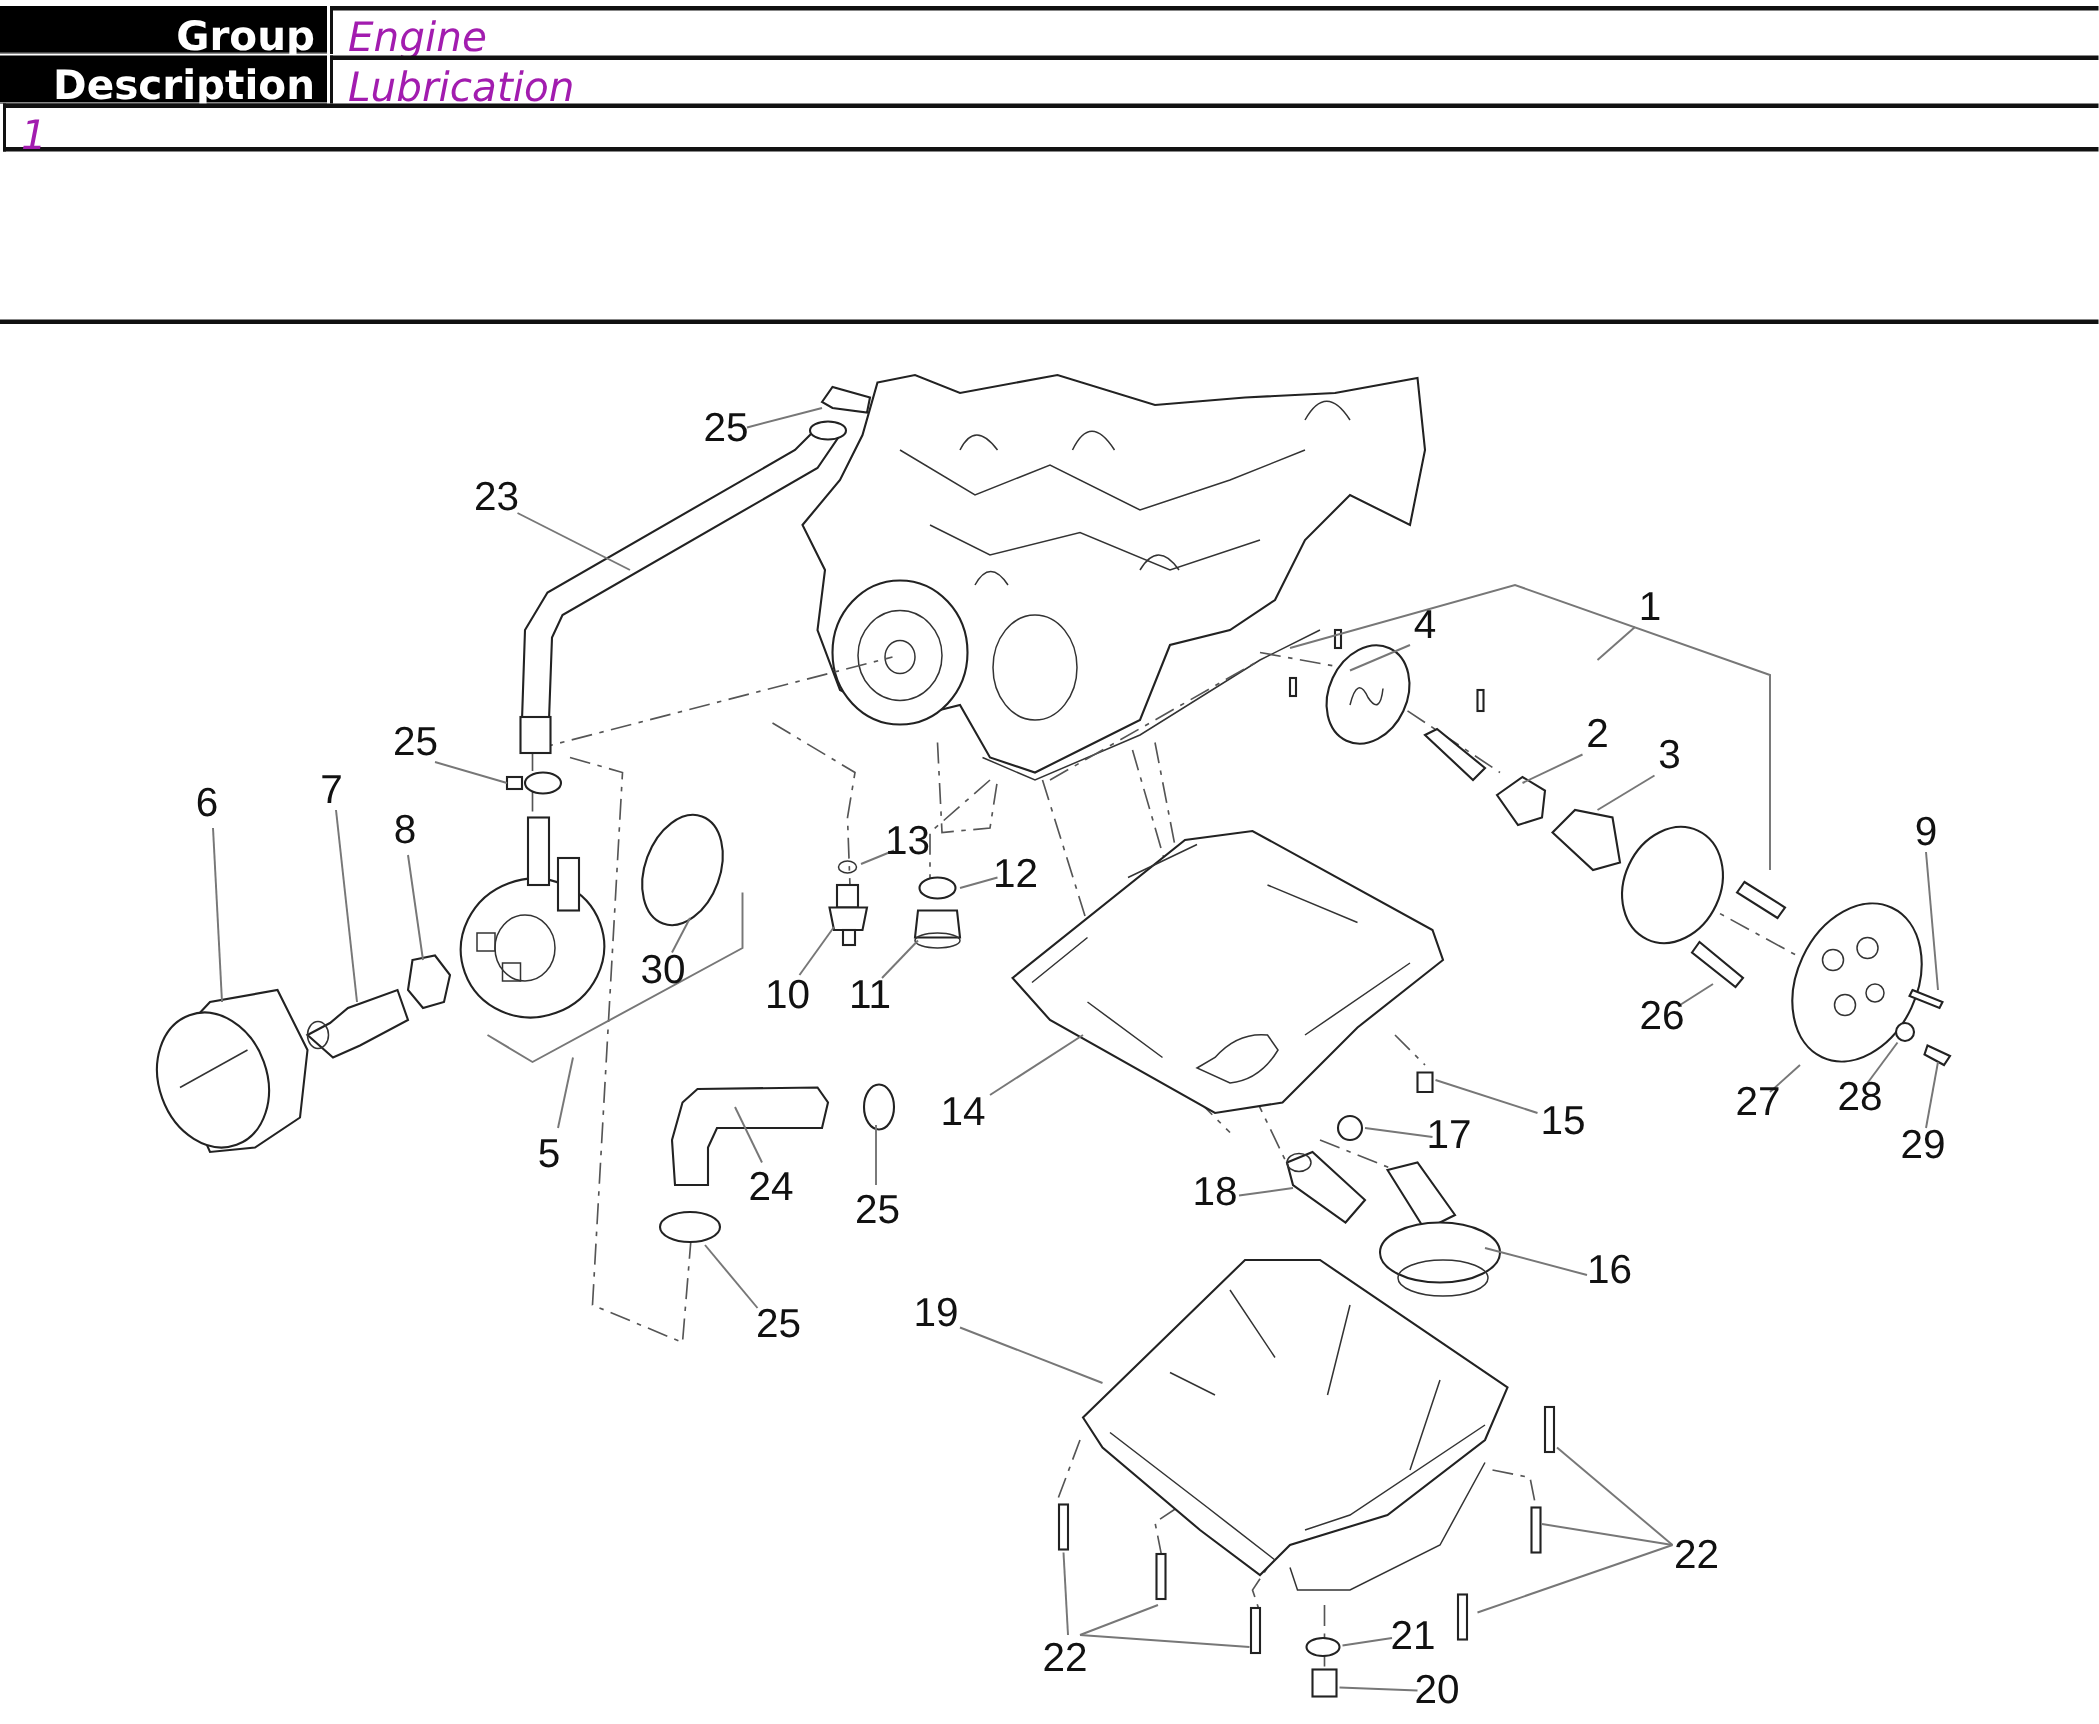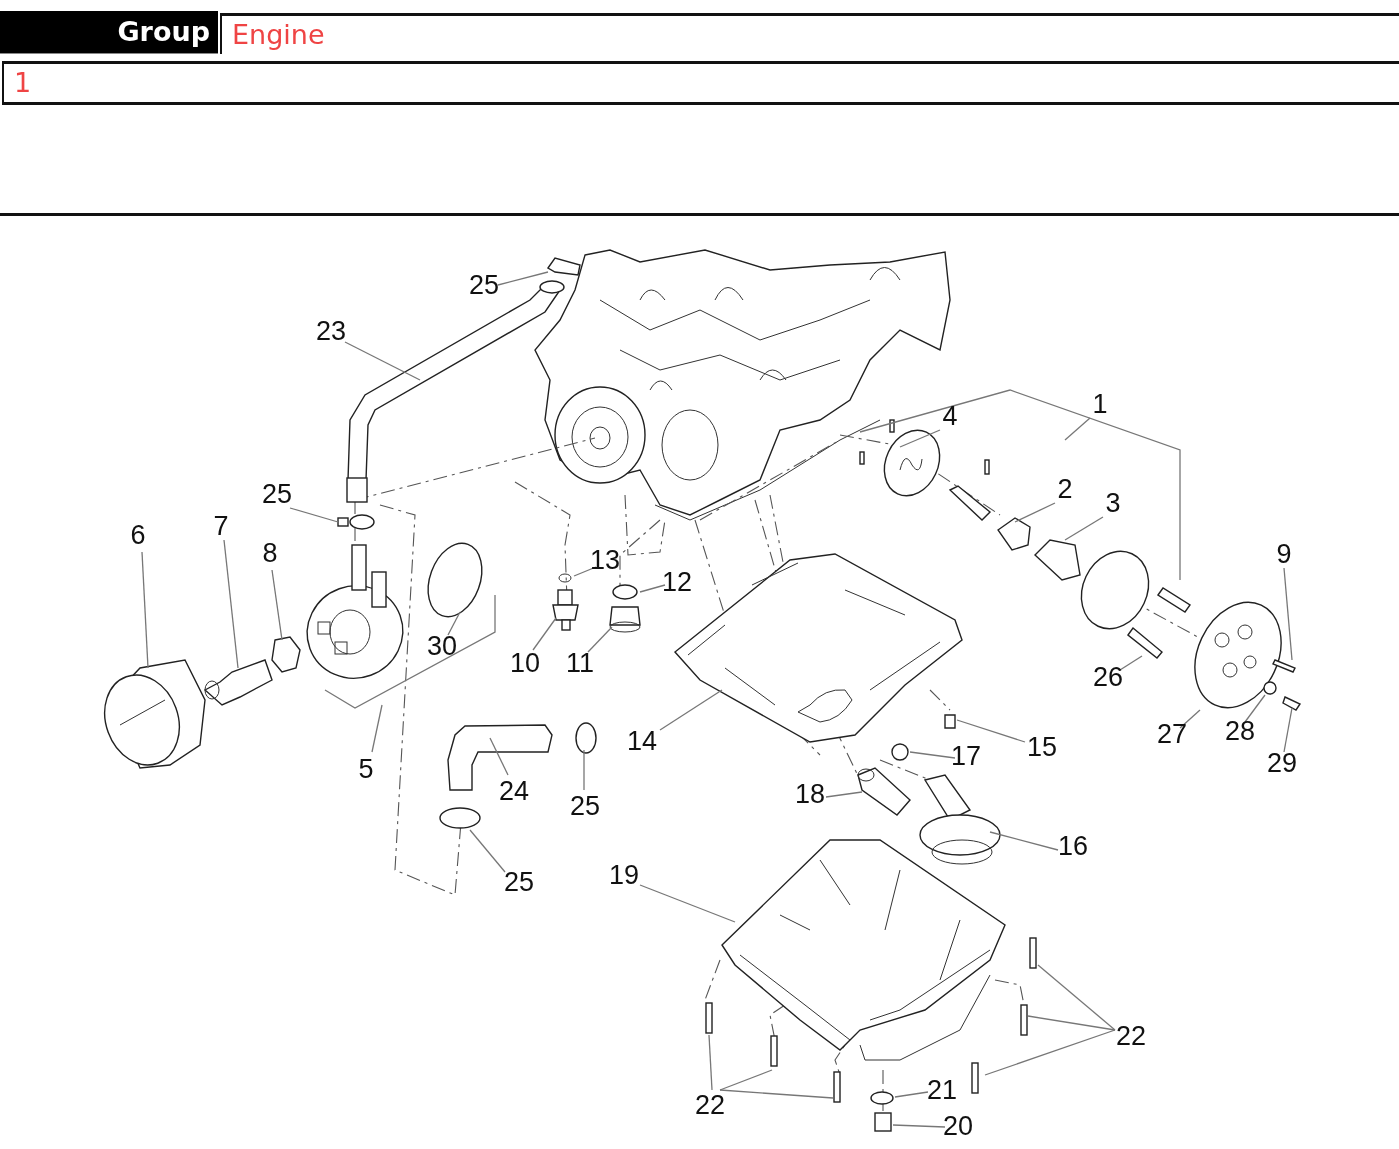--- a/index.html
+++ b/index.html
@@ -1,37 +1,41 @@
 <!DOCTYPE html>
 <html><head>
 <meta charset="utf-8">
 <style>
   html,body{margin:0;padding:0;background:#fff;}
   body{width:1399px;height:1149px;position:relative;overflow:hidden;font-family:"DejaVu Sans","Liberation Sans",sans-serif;}
   .hdr{position:absolute;left:0;top:4px;width:1399px;}
-  .row{display:flex;height:50px;margin-bottom:0.5px;align-items:flex-end;}
+  .row{display:flex;height:32px;margin-bottom:0.5px;}
   .lbl{width:218px;background:#000;color:#fff;font-weight:bold;font-size:27px;text-align:right;padding-right:8px;box-sizing:border-box;line-height:42px;border-bottom:1px solid #888;}
-  .val{flex:1;margin-left:2px;border-top:3px solid #111;border-left:2px solid #111;font-size:27px;line-height:38px;padding-left:10px;color:#ef4444;box-sizing:border-box;}
+  .val{flex:1;margin-left:2px;border-top:3px solid #111;border-left:2px solid #111;font-size:27px;line-height:38px;padding-left:10px;color:#a21caf;box-sizing:border-box;font-style:italic;}
   .row:last-child .val{border-bottom:3px solid #111;}
   .sep{position:absolute;left:0;top:213px;width:1399px;height:3px;background:#111;}
   .diagram{position:absolute;left:88px;top:225px;width:1300px;height:920px;}
   .diagram svg{position:absolute;left:0;top:0;}
   .callout{font-family:"Liberation Sans",sans-serif;font-size:27px;fill:#111;}
   .leader{stroke:#777;stroke-width:1.3;fill:none;}
   .part{stroke:#222;stroke-width:1.4;fill:#fff;}
   .thin{stroke:#333;stroke-width:1;fill:none;}
   .dash{stroke:#555;stroke-width:1.1;fill:none;stroke-dasharray:14 5 3 5;}
 </style>
 </head>
 <body>
 
 <div class="hdr">
   <div class="row">
     <div class="lbl">Group</div>
     <div class="val">Engine</div>
+  </div>
+  <div class="row">
+    <div class="lbl">Description</div>
+    <div class="val">Lubrication</div>
   </div>
   <div class="row">
     <div class="val">1</div>
   </div>
 </div>
 
 <div class="sep"></div>
 
 <div class="diagram">
   <svg id="diag" width="1300" height="920" viewBox="88 225 1300 920">

